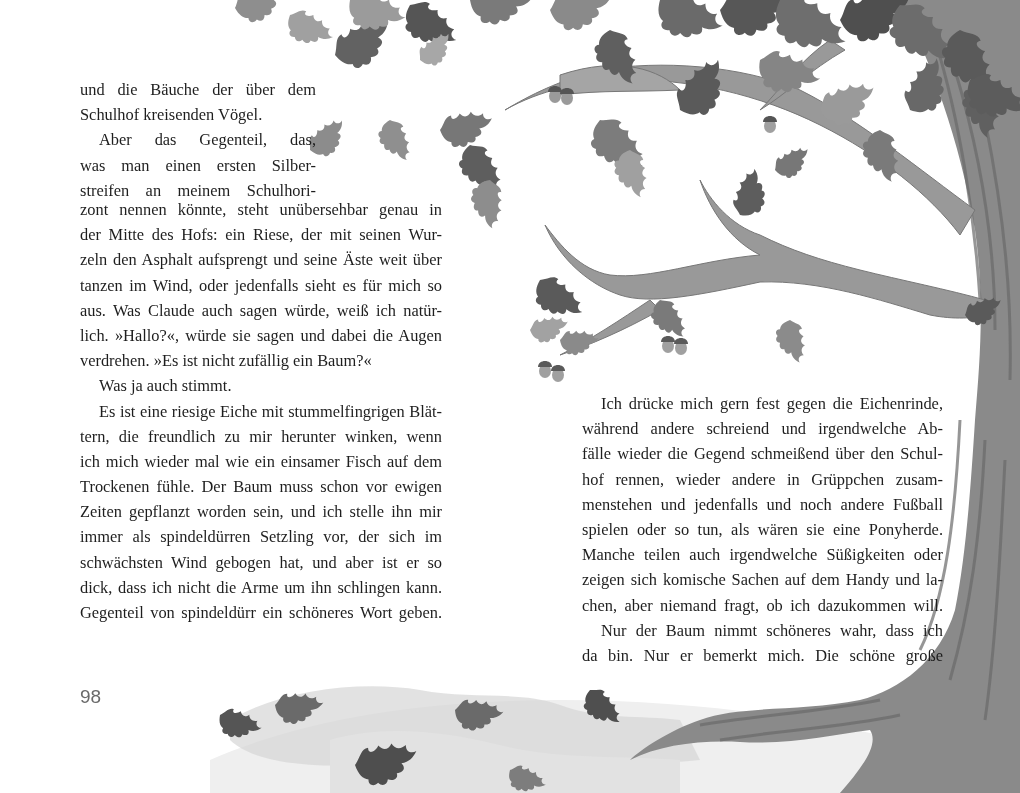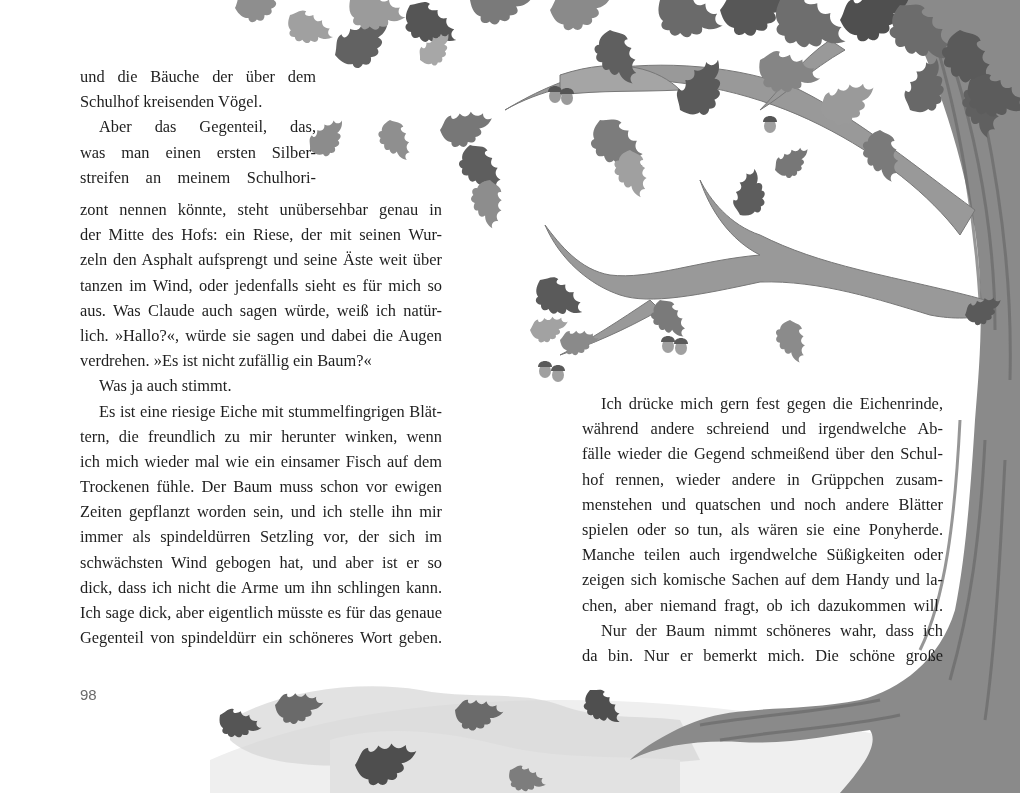--- a/index.html
+++ b/index.html
@@ -8,27 +8,27 @@
       background: #ffffff; position: relative;
       font-family: "Liberation Serif", "DejaVu Serif", serif;
       color: #1e1e1e;
     }
     .spread { position: absolute; inset: 0; }
     .illustration { position: absolute; left: 0; top: 0; width: 1020px; height: 793px; }
     .text-block { position: absolute; font-size: 16.4px; line-height: 25.2px; }
     .line { display: block; white-space: nowrap; text-align: justify; text-align-last: justify; height: 25.2px; }
     .line.last { text-align-last: left; }
     .line.indent { text-indent: 19px; }
-    #left-top { left: 80px; top: 64px; width: 236px; }
+    #left-top { left: 80px; top: 77px; width: 236px; }
     #left-main { left: 80px; top: 197px; width: 362px; }
     #right-main { left: 582px; top: 391px; width: 361px; }
     .page-number {
       position: absolute; left: 80px; top: 686px;
       font-family: "Liberation Sans", "DejaVu Sans", sans-serif;
-      font-size: 15px; color: #6a6a6a;
+      font-size: 19px; color: #6a6a6a;
     }
   </style>
 </head>
 <body>
 
 <div class="spread">
 
   <svg class="illustration" viewBox="0 0 1020 793" xmlns="http://www.w3.org/2000/svg">
     <defs>
       <g id="leaf">
@@ -150,30 +150,29 @@
     <span class="line last">verdrehen. »Es ist nicht zufällig ein Baum?«</span>
     <span class="line indent last">Was ja auch stimmt.</span>
     <span class="line indent">Es ist eine riesige Eiche mit stummelfingrigen Blät-</span>
     <span class="line">tern, die freundlich zu mir herunter winken, wenn</span>
     <span class="line">ich mich wieder mal wie ein einsamer Fisch auf dem</span>
     <span class="line">Trockenen fühle. Der Baum muss schon vor ewigen</span>
     <span class="line">Zeiten gepflanzt worden sein, und ich stelle ihn mir</span>
     <span class="line">immer als spindeldürren Setzling vor, der sich im</span>
     <span class="line">schwächsten Wind gebogen hat, und aber ist er so</span>
     <span class="line">dick, dass ich nicht die Arme um ihn schlingen kann.</span>
-    <span class="line">Ich sage dick, aber eigentlich müsste es für das genaue</span>
     <span class="line">Gegenteil von spindeldürr ein schöneres Wort geben.</span>
   </div>
 
   <div class="text-block" id="right-main">
     <span class="line indent">Ich drücke mich gern fest gegen die Eichenrinde,</span>
     <span class="line">während andere schreiend und irgendwelche Ab-</span>
     <span class="line">fälle wieder die Gegend schmeißend über den Schul-</span>
     <span class="line">hof rennen, wieder andere in Grüppchen zusam-</span>
-    <span class="line">menstehen und quatschen und noch andere Blätter</span>
+    <span class="line">menstehen und jedenfalls und noch andere Fußball</span>
     <span class="line">spielen oder so tun, als wären sie eine Ponyherde.</span>
     <span class="line">Manche teilen auch irgendwelche Süßigkeiten oder</span>
     <span class="line">zeigen sich komische Sachen auf dem Handy und la-</span>
     <span class="line">chen, aber niemand fragt, ob ich dazukommen will.</span>
     <span class="line indent">Nur der Baum nimmt schöneres wahr, dass ich</span>
     <span class="line">da bin. Nur er bemerkt mich. Die schöne große</span>
   </div>
 
   <div class="page-number">98</div>
 </div>

